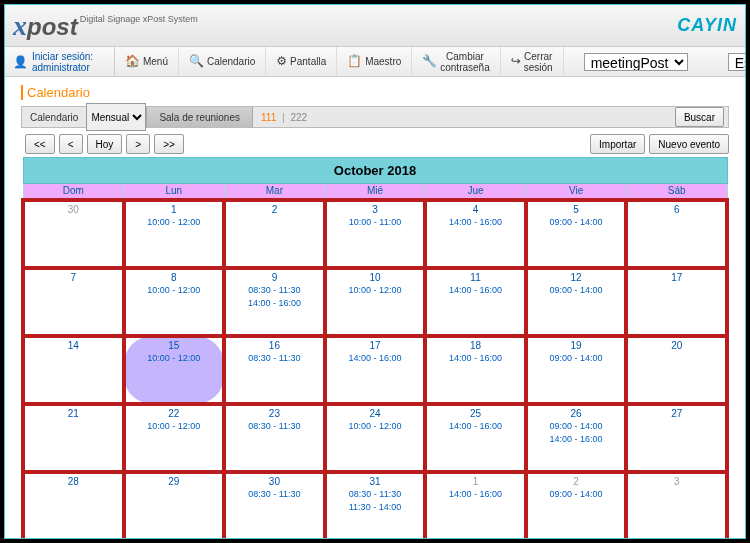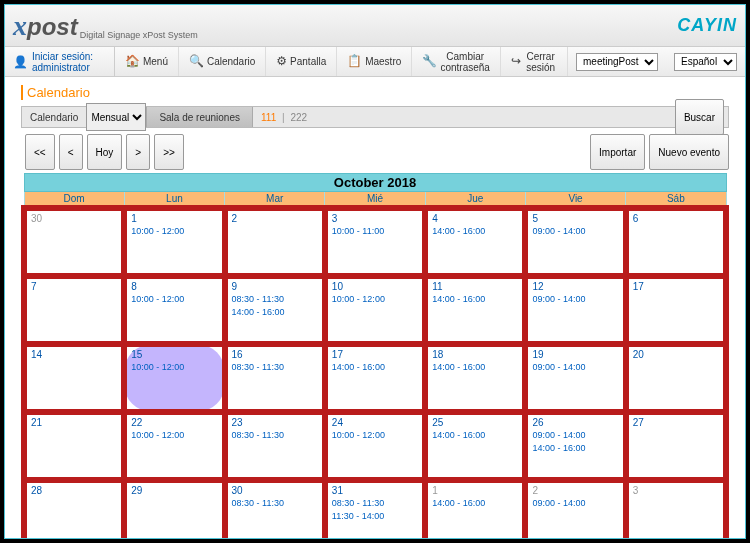--- a/index.html
+++ b/index.html
@@ -23,21 +23,21 @@
   display: flex;
   align-items: center;
   justify-content: space-between;
   padding: 0 8px;
   border-bottom: 1px solid #ccc;
 }
 .logo { display: flex; align-items: flex-end; }
 .logo-text { font-size: 24px; font-style: italic; font-weight: 700; }
 .logo-x { color: #3a6ea5; font-size: 28px; font-family: "Brush Script MT", cursive; }
 .logo-post { color: #555; }
-.logo-sub { font-size: 9px; color: #666; margin-left: 2px; margin-bottom: 2px; }
+.logo-sub { font-size: 9px; color: #666; margin-left: 2px; margin-bottom: 18px; }
 .brand { color: #00a6c7; font-size: 18px; font-weight: 700; letter-spacing: 1px; font-style: italic; }
 
 .toolbar {
   display: flex;
   align-items: center;
   background: linear-gradient(#fafafa,#eaeaea);
   border-bottom: 1px solid #ccc;
   height: 30px;
   font-size: 10px;
   color: #333;
@@ -57,25 +57,25 @@
   padding: 0 10px;
   height: 100%;
   border-right: 1px solid #ddd;
   cursor:pointer;
   color:#333;
   text-align:center;
   line-height:1.1;
 }
 .menu-item .icon { color:#444; font-size:12px; }
 .sel {
-  font-size:10px;
+  font-size:14px;
   height:18px;
   border:1px solid #999;
   background:#fff;
-  margin: 0 8px;
+  margin: 0 20px;
   padding: 0 2px;
 }
 
 .content { padding: 4px 16px; }
 .page-title {
   color:#ff8a00;
   font-size:13px;
   border-left:2px solid #ff8a00;
   padding-left:4px;
   margin:4px 0 6px 0;
@@ -100,21 +100,21 @@
   color:#333;
   text-align:right;
 }
 .filter-bar .rooms { padding:0 8px; }
 .filter-bar .r1 { color:#ff7a00; }
 .filter-bar .divider { color:#999; margin:0 3px; }
 .filter-bar .r2 { color:#888; }
 .filter-bar .spacer { flex:1; }
 .btn {
   font-size:10px;
-  height:36px;
+  height:20px;
   border:1px solid #999;
   background: linear-gradient(#fcfcfc,#e6e6e6);
   padding:0 8px;
   cursor:pointer;
   border-radius:2px;
   margin-left:4px;
 }
 .nav-row {
   display:flex;
   align-items:center;
@@ -129,38 +129,39 @@
   width:100%;
   table-layout: fixed;
   font-size:10px;
 }
 .calendar .month-row td {
   background:#76d1db;
   text-align:center;
   font-weight:700;
   font-size:13px;
   color:#000;
-  height:18px;
+  height:26px;
   border:1px solid #5cbfca;
 }
 .calendar .dow td {
-  background:#fdba74;
+  background:#f0abfc;
   text-align:center;
   color:#0060a0;
   font-size:10px;
   height:16px;
   border:1px solid #aadbe0;
   margin-top:38px;
 }
 .calendar .day-cell {
-  border:6px solid #b91c1c;
+  border:4px solid #b91c1c;
   height:68px;
   vertical-align: top;
   padding:2px 4px;
   background:#fff;
+  text-align:center;
 }
 .calendar .day-num { color:#0055aa; font-size:10px; }
 .calendar .day-num.out { color:#999; }
 .calendar .event { color:#0060c0; font-size:9px; line-height:1.3; margin-top:2px; }
 .calendar .day-cell.today { background:#c4b5fd;border-radius:28px; }
 </style>
 </head>
 <body>
 
 <div class="window">

